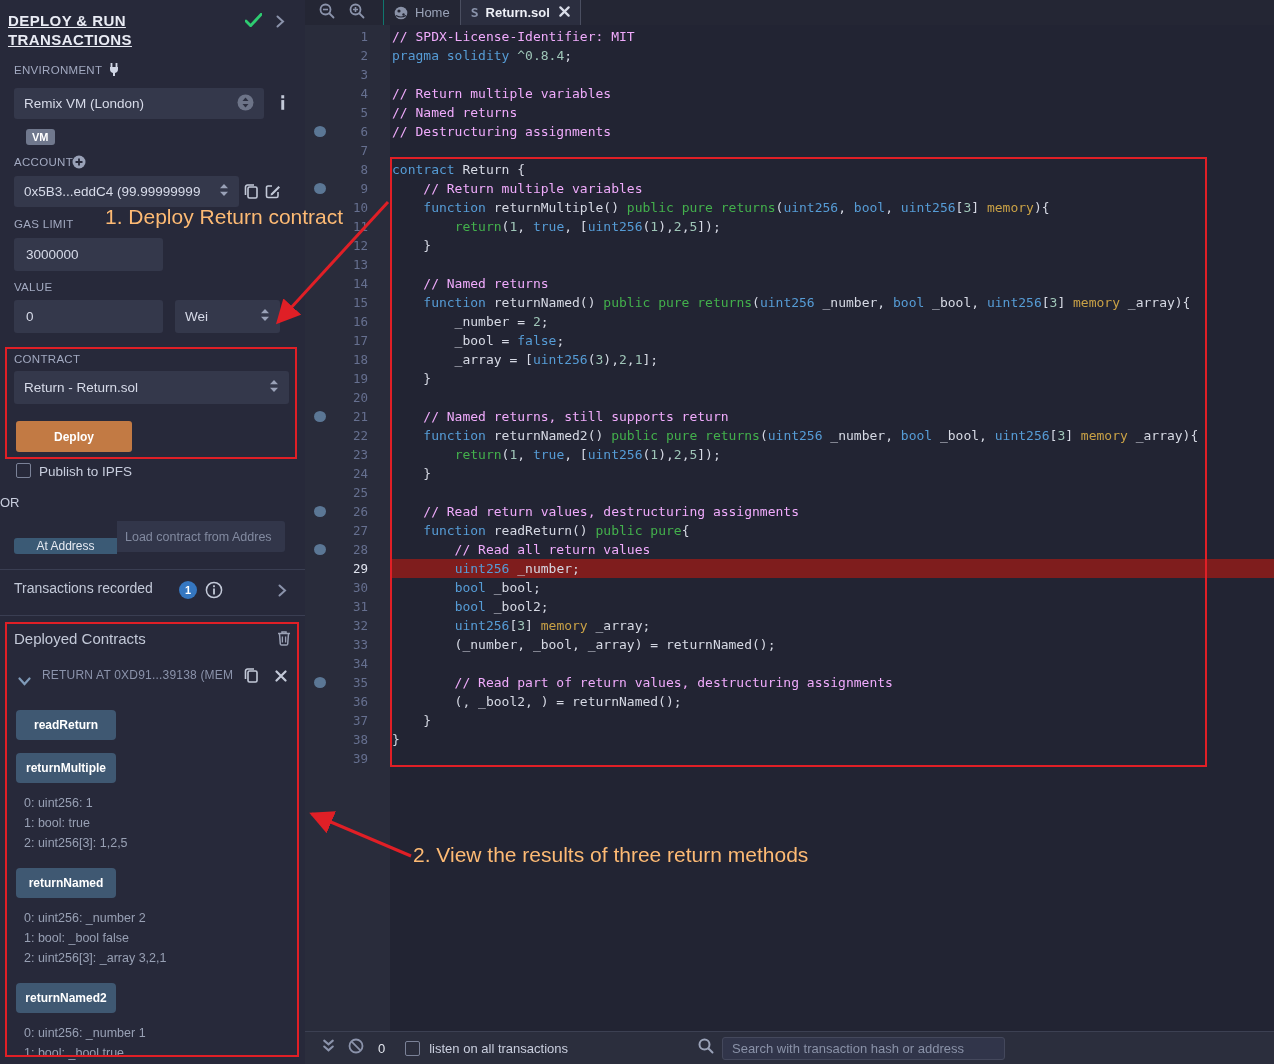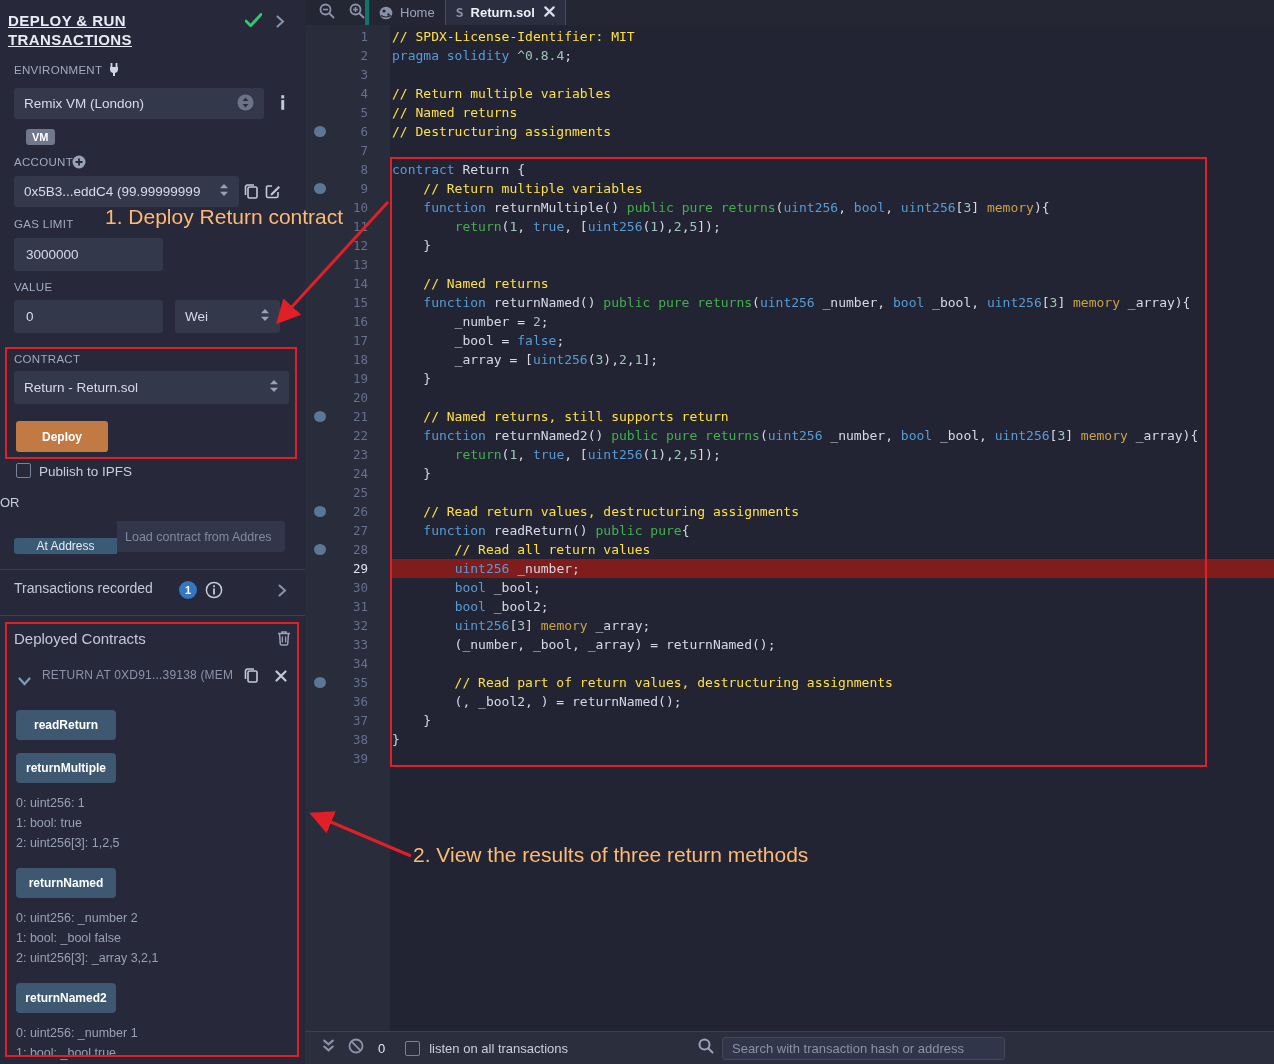--- a/index.html
+++ b/index.html
@@ -14,67 +14,67 @@
     font-weight:bold; letter-spacing:.4px; line-height:1.25;text-decoration:underline; }
   .hdr-ico { position:absolute; top:13px; }
   .side-label { position:absolute; left:14px; color:#a2a9c0; font-size:11.5px; letter-spacing:.3px; }
   .ctl { position:absolute; background:#34384b; border-radius:3px; color:#d7dbe9; font-size:13.5px;
     display:flex; align-items:center; padding:0 10px; overflow:hidden; white-space:nowrap; }
   .ctl .grow { flex:1 1 auto; overflow:hidden; }
   .ctl-input { position:absolute; background:#34384b; border:none; border-radius:3px; color:#d7dbe9;
     font-size:13.5px; padding:0 12px; font-family:"Liberation Sans",sans-serif; }
   .badge-vm { position:absolute; left:26px; top:129px; background:#70788d; color:#fff; font-size:11px;
     font-weight:bold; padding:2px 6px; border-radius:3px; }
-  .btn-deploy { position:absolute; left:16px; top:421px; width:92px; height:31px; background:#c27a44;
+  .btn-deploy { position:absolute; left:16px; top:421px; width:116px; height:31px; background:#c27a44;
     border:none; border-radius:3px; color:#fff; font-size:12px; font-weight:bold; cursor:pointer; }
   .btn-ataddr { position:absolute; left:14px; top:521px; width:103px; height:16px; background:#3b5a75;
     border:none; border-radius:3px 0 0 3px; color:#e6eaf2; font-size:12px; font-weight:normal;margin-top:17px; }
   .inp-ataddr { position:absolute; left:117px; top:521px; width:168px; height:31px; background:#32364a;
     border:none; border-radius:0 3px 3px 0; color:#d7dbe9; font-size:12.5px; padding:0 8px;
     font-family:"Liberation Sans",sans-serif; }
   .inp-ataddr::placeholder { color:#828aa0; }
   .chk { position:absolute; width:15px; height:15px; border:1px solid #7b8298; border-radius:2px; background:transparent; }
   .divider { position:absolute; left:0; width:305px; height:1px; background:#3a3e52; }
   .tx-label { position:absolute; left:14px; top:580px; color:#c3c9d8; font-size:14px; }
   .tx-badge { position:absolute; left:179px; top:581px; width:18px; height:18px; border-radius:50%;
     background:#3577c1; color:#fff; font-size:11px; font-weight:bold; display:flex; align-items:center; justify-content:center; }
   .dep-title { position:absolute; left:14px; top:630px; color:#c3c9d8; font-size:15px; }
   .dep-row-text { position:absolute; left:42px; top:668px; color:#8b93ab; font-size:12px; letter-spacing:.2px; }
   #deployed-functions { position:absolute; left:16px; top:710px; width:275px; }
   .fn-btn { display:block; width:100px; height:30px; background:#3f5872; border:none; border-radius:4px;
     color:#fff; font-size:12px; font-weight:bold; margin:0 0 13px 0; cursor:pointer; }
-  .fn-outputs { margin:-3px 0 15px 0; }
+  .fn-outputs { margin:-3px 0 15px 8px; }
   .fn-output { color:#98a0b4; font-size:12.5px; line-height:20px; }
   .or-label { position:absolute; left:0; top:495px; width:300px; text-align:left; color:#c9cede; font-size:13px; }
   .pub-label { position:absolute; left:39px; top:464px; color:#c9cede; font-size:13.5px; }
 
   
   #main { position:absolute; left:305px; top:0; width:969px; height:1064px; background:#222433; }
   #tabbar { position:absolute; left:0; top:0; width:969px; height:25px; background:#242634;
     display:flex; align-items:center; }
   .zoom-ico { margin-left:14px; }
   .tab { height:25px; display:flex; align-items:center; padding:0 10px; font-size:13px; color:#9aa3b8;
     border-right:1px solid #4a4e60; cursor:pointer; }
-  .tab.first { border-left:4px solid #0f766e; }
+  .tab.first { border-left:1px solid #0f766e; margin-left:18px; }
   .tab.active { background:#2b2e3f; color:#eef0f7; font-weight:bold; }
   .tab .ico { margin-right:7px; display:inline-flex; }
   .tab .close { margin-left:9px; color:#d9dde8; font-weight:bold; font-size:13px; }
   .sol-s { color:#8a93ab; font-weight:bold; font-size:13px; font-family:"DejaVu Sans Mono",monospace; }
 
   #gutter-bg { position:absolute; left:0; top:25px; width:85px; height:1006px; background:#292c3b; }
   #code-lines { position:absolute; left:0; top:27px; width:969px; font-family:"DejaVu Sans Mono","Liberation Mono",monospace;
     font-size:13px; line-height:19px; }
   .code-row { display:flex; height:19px; white-space:pre; }
   .gutter-cell { position:relative; width:85px; flex:0 0 85px; }
   .line-num { position:absolute; right:22px; top:0; color:#667090; font-size:12.5px; }
   .code-row.active .line-num { color:#dfe3ee;text-align:right; }
   .bp-dot { position:absolute; left:9px; top:4px; width:12px; height:11px; border-radius:50%; background:#5b7795; }
   .code-cell { flex:1 1 auto; padding-left:2px; }
   .code-row.active .code-cell { background:#7f1d1d; }
-  .tok-c { color:#fde047; } .tok-k { color:#569cd6; } .tok-g { color:#43b04c; }
+  .tok-c { color:#f0abfc; } .tok-k { color:#569cd6; } .tok-g { color:#43b04c; }
   .tok-n { color:#9fc6b8; } .tok-o { color:#c9a146; } .tok-p { color:#d6d9e4; }
 
   
   #terminal { position:absolute; left:0; bottom:0; width:969px; height:33px; background:#2b2e3d;
     border-top:1px solid #3c4052; display:flex; align-items:center; }
   .term-count { color:#e3e6ee; font-size:13px; margin-left:14px; }
   .term-label { color:#c9cede; font-size:13px; margin-left:9px; }
   .term-input { width:283px; height:23px; background:#31354a; border:1px solid #44485c; border-radius:3px;
     color:#d7dbe9; font-size:13px; padding:0 9px; margin-left:8px; font-family:"Liberation Sans",sans-serif; }
   .term-input::placeholder { color:#8a92a8; }

